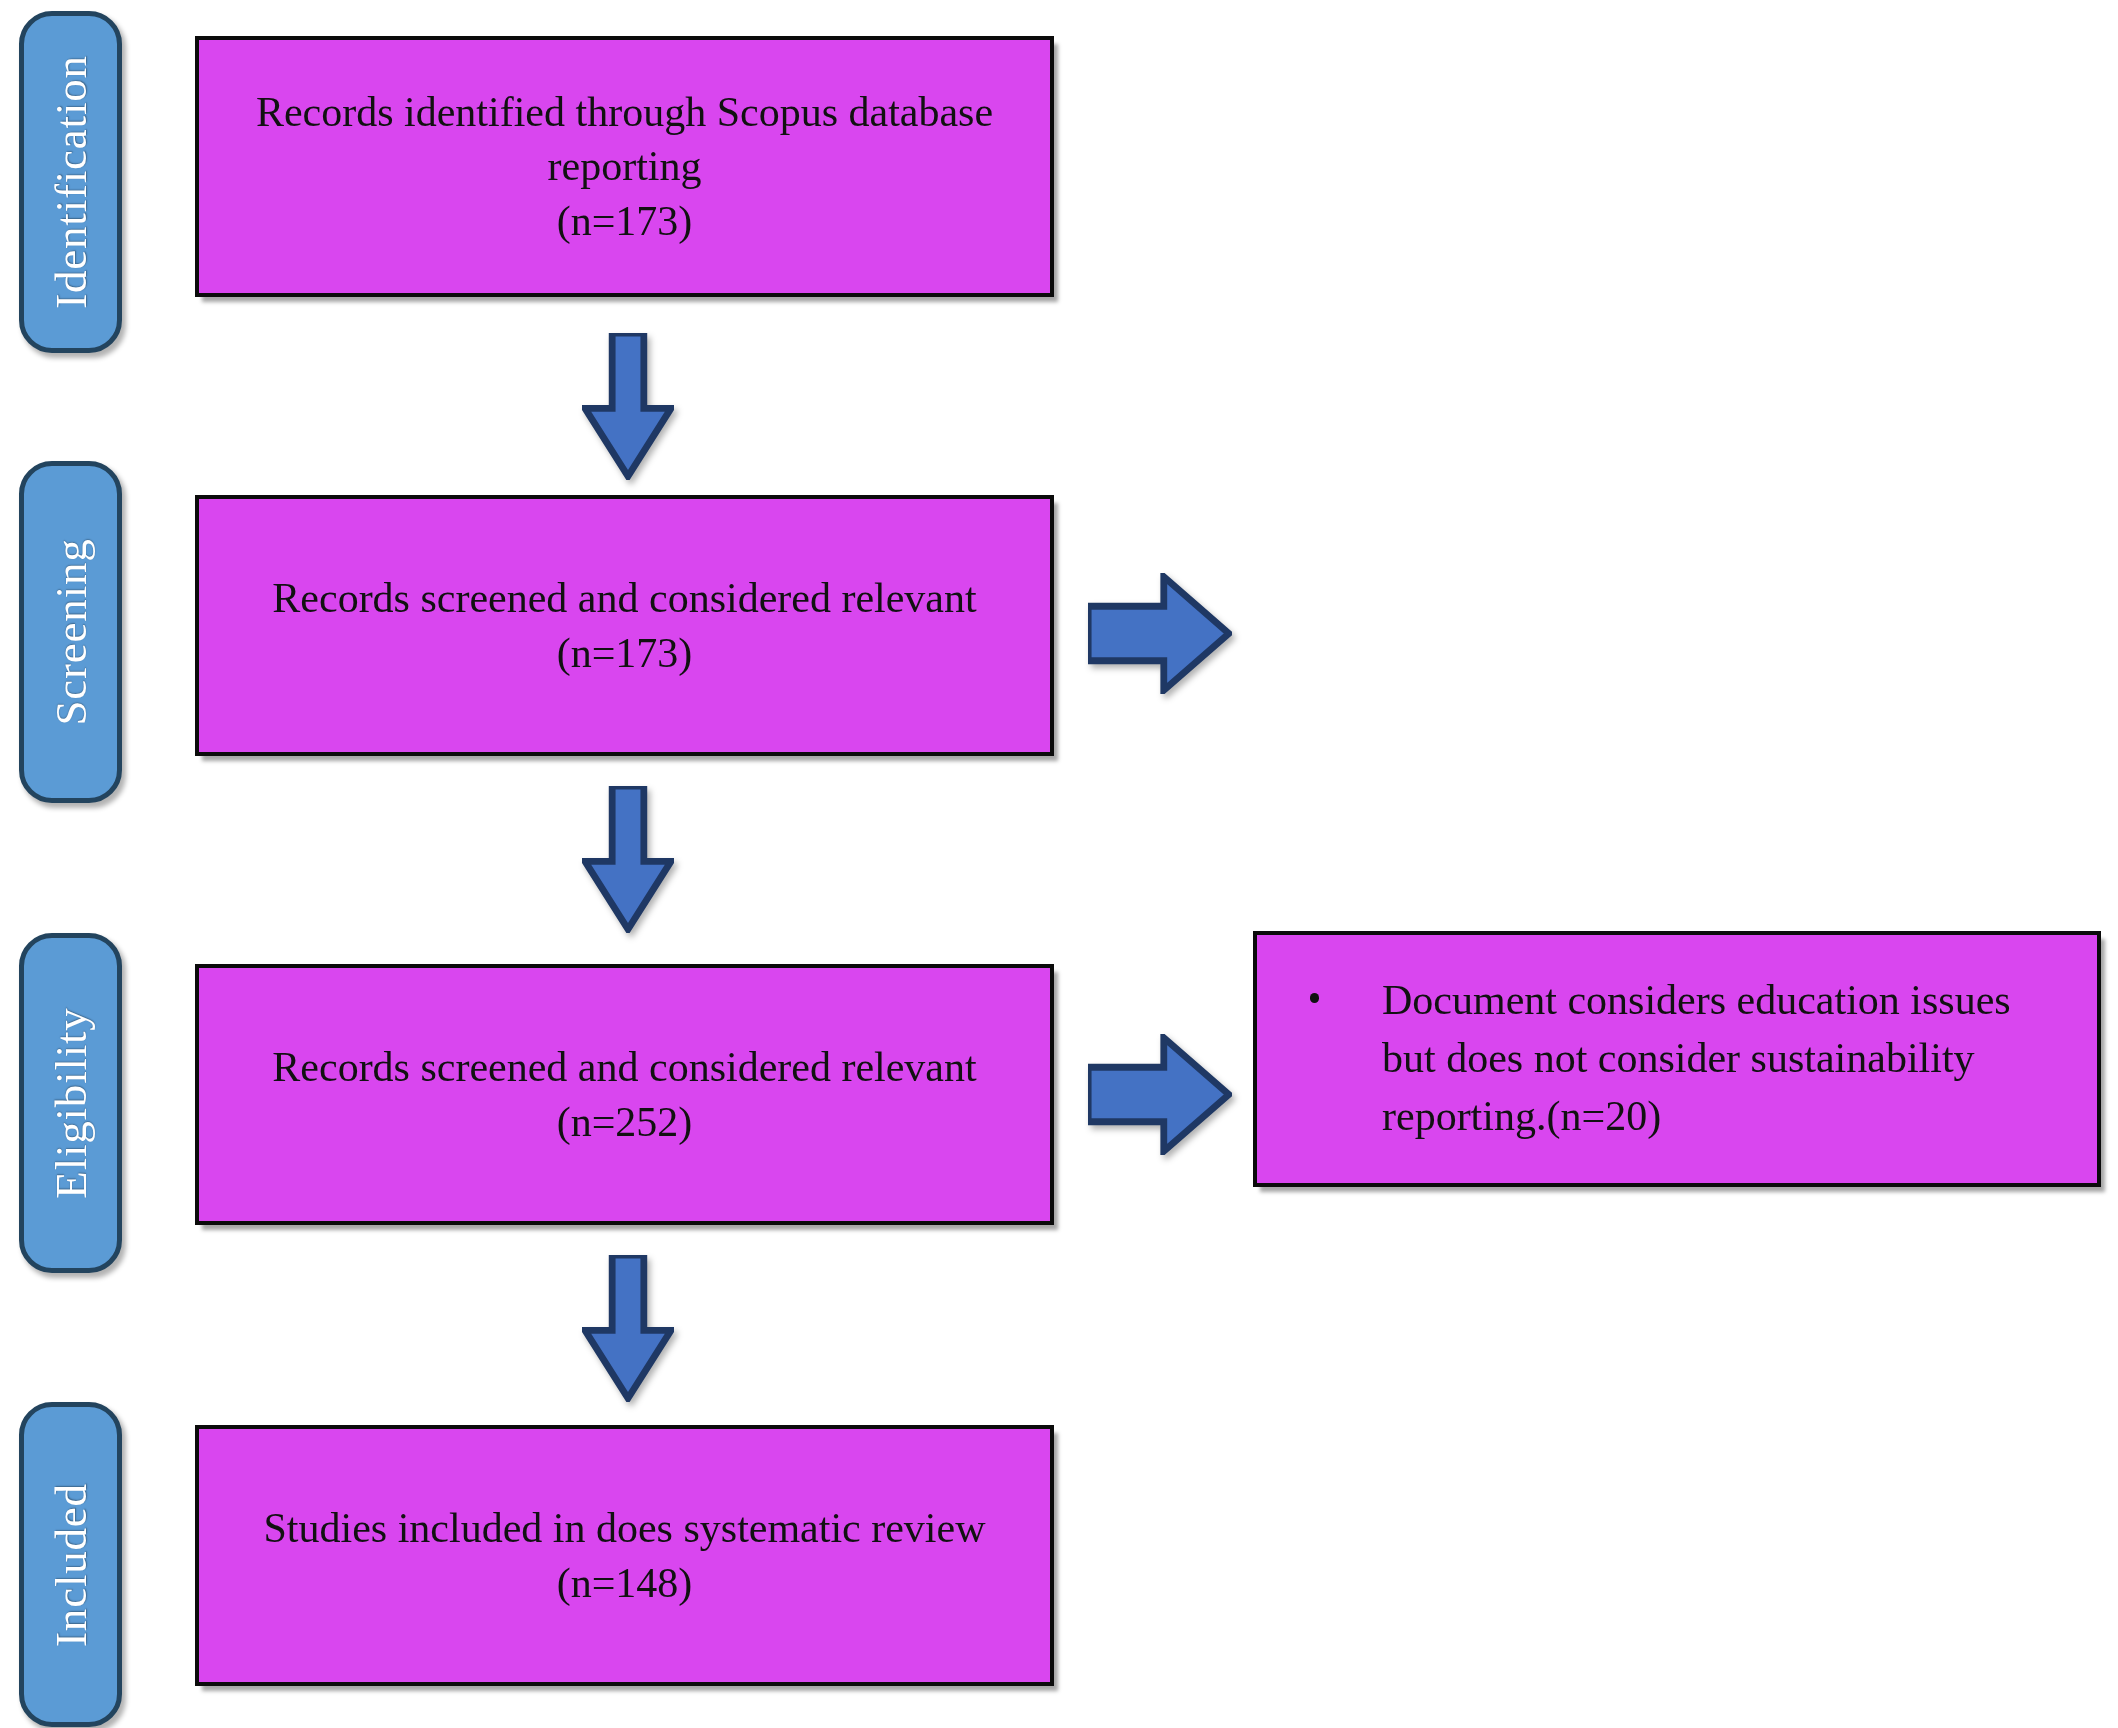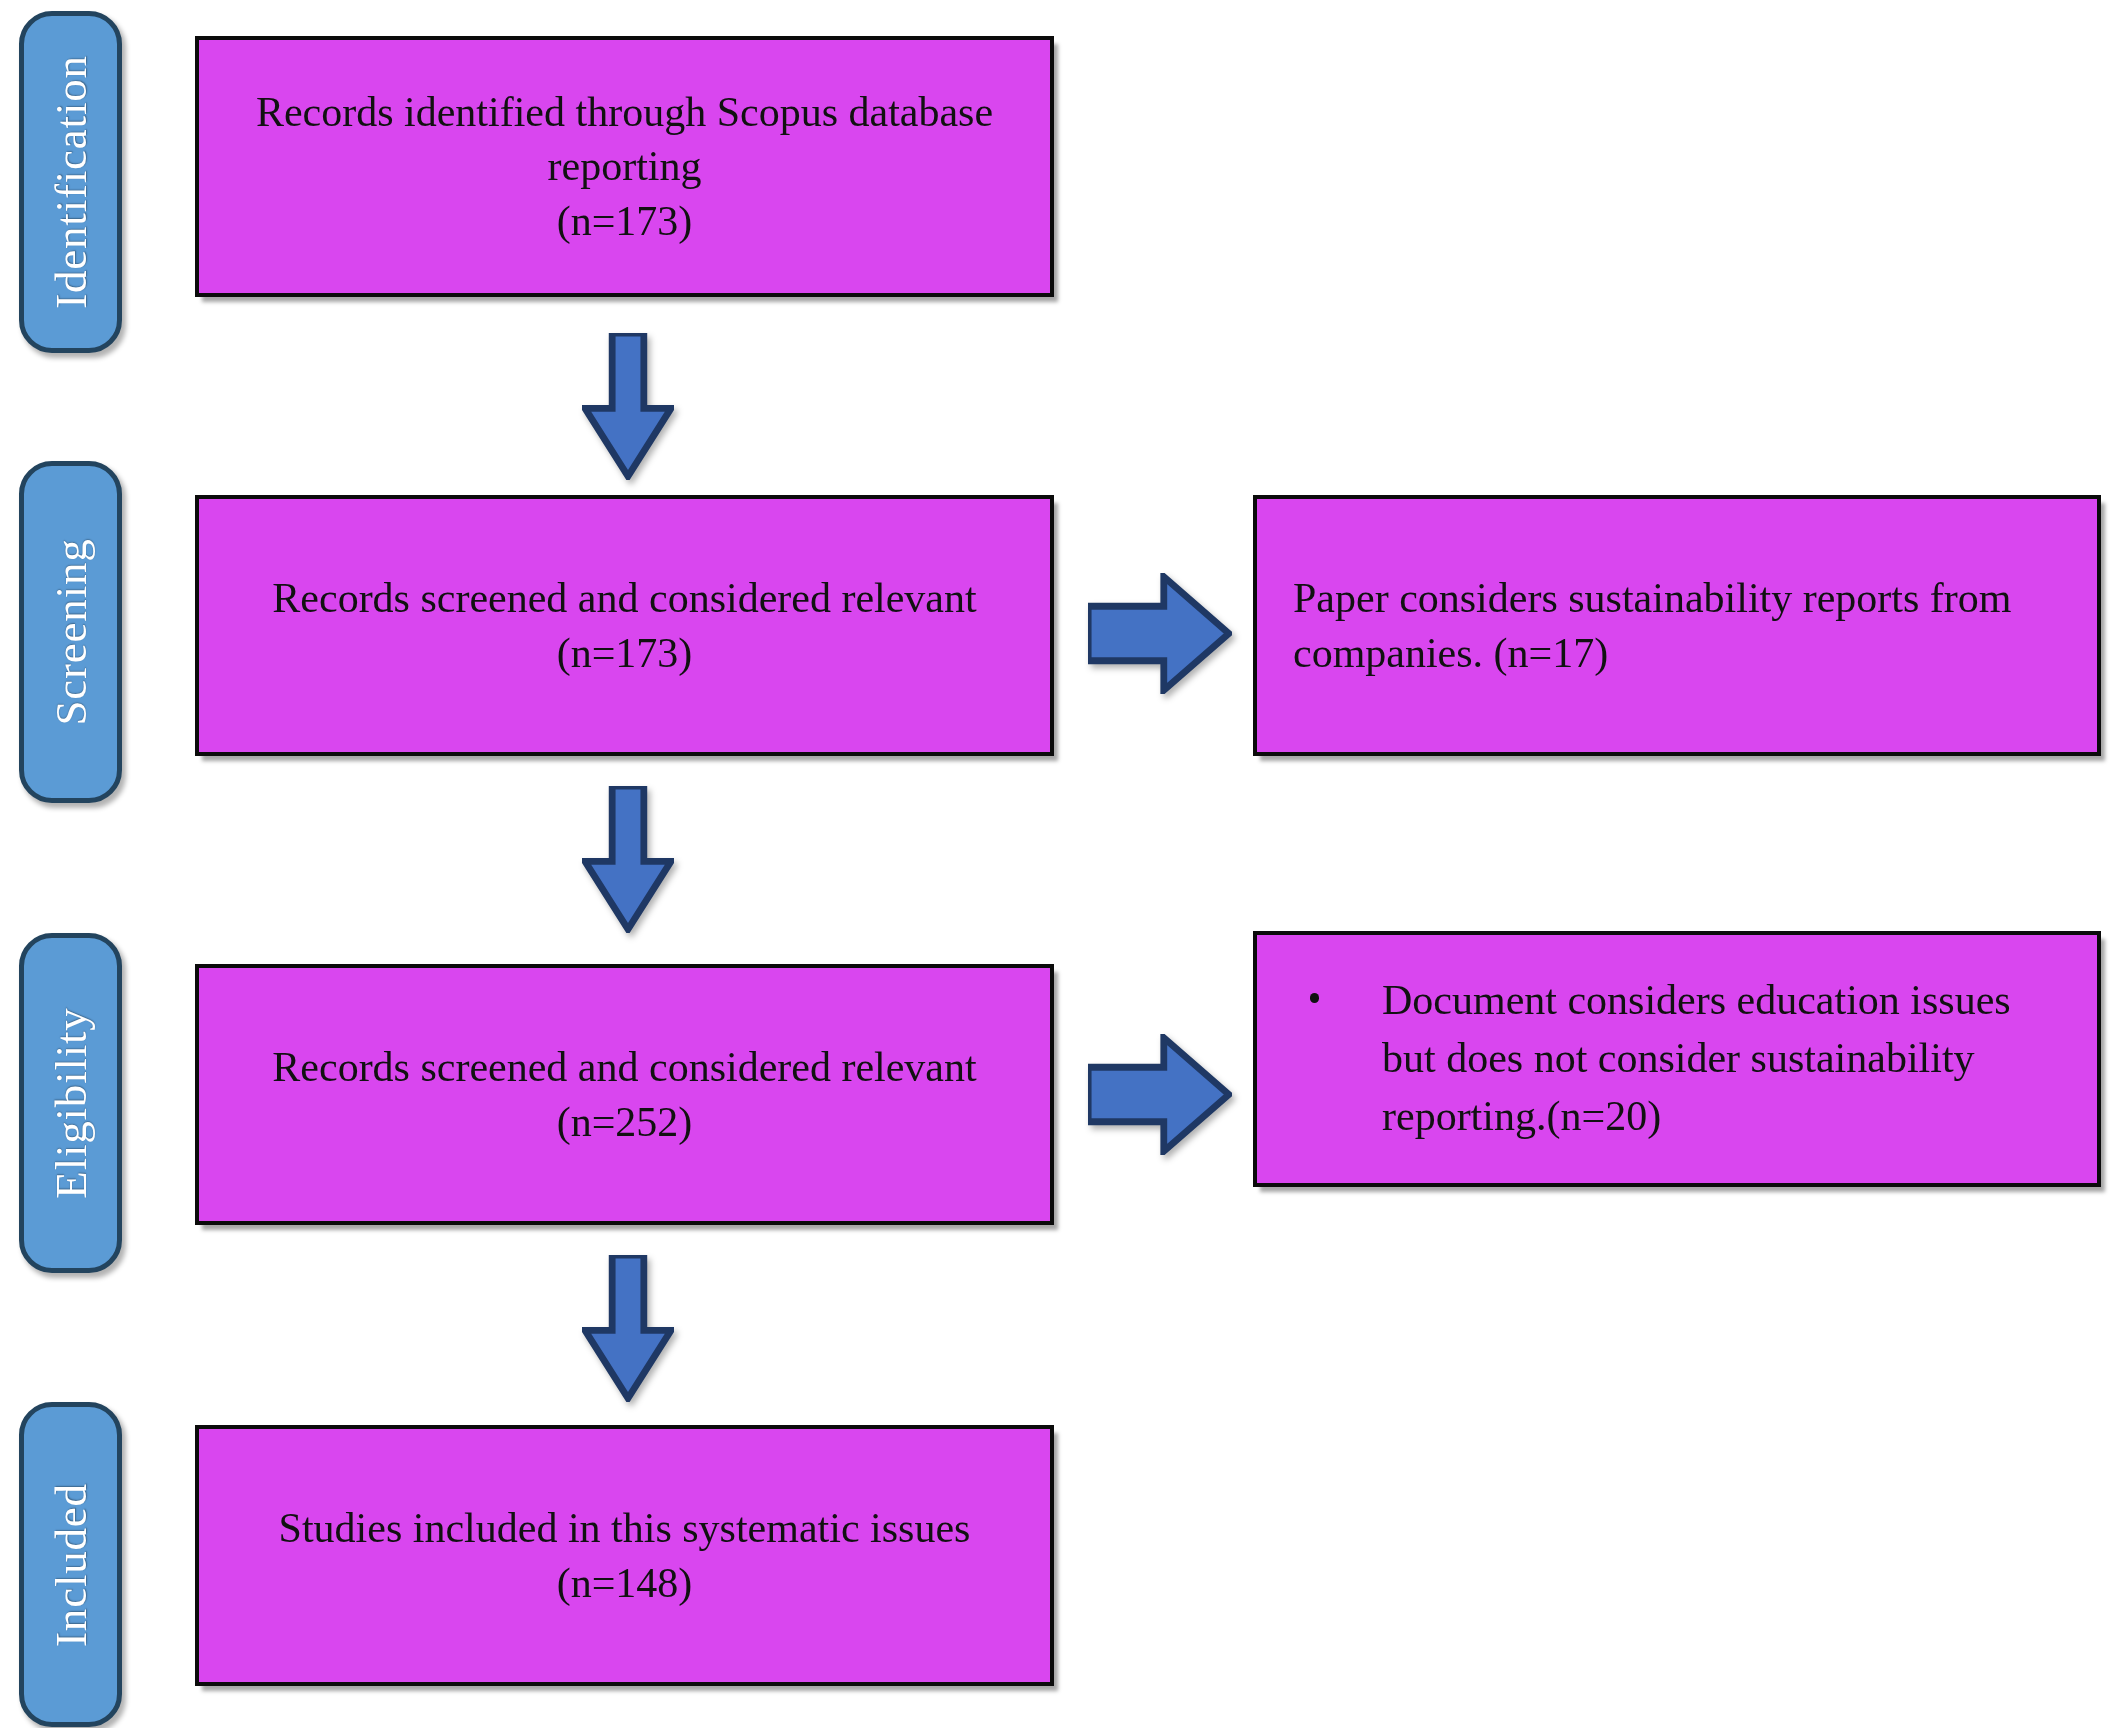--- a/index.html
+++ b/index.html
@@ -139,26 +139,20 @@
       <span>(n=173)</span>
     </div>
   </div>
 
   <div class="arrow-right" style="left:1088px; top:573px;">
     <svg width="144" height="121" viewBox="0 0 190 160">
       <polygon points="0,44 100,44 100,5 186,80 100,155 100,116 0,116" fill="#4472C4" stroke="#1F3864" stroke-width="9" stroke-linejoin="miter"></polygon>
     </svg>
   </div>
 
-  <div class="flow-box" style="left:1253px; top:495px; width:848px; height:261px;">
-    <div class="box-text box-text-left">
-      <span>Paper considers sustainability reports from</span><br>
-      <span>companies. (n=17)</span>
-    </div>
-  </div>
 
   <div class="arrow-down" style="left:582px; top:786px;">
     <svg width="92" height="147" viewBox="0 0 122 195">
       <polygon points="40,0 82,0 82,100 118,100 61,190 4,100 40,100" fill="#4472C4" stroke="#1F3864" stroke-width="9" stroke-linejoin="miter"></polygon>
     </svg>
   </div>
 
   <div class="flow-box" style="left:195px; top:964px; width:859px; height:261px;">
     <div class="box-text">
       <span>Records screened and considered relevant</span><br>
@@ -184,19 +178,19 @@
   </div>
 
   <div class="arrow-down" style="left:582px; top:1255px;">
     <svg width="92" height="147" viewBox="0 0 122 195">
       <polygon points="40,0 82,0 82,100 118,100 61,190 4,100 40,100" fill="#4472C4" stroke="#1F3864" stroke-width="9" stroke-linejoin="miter"></polygon>
     </svg>
   </div>
 
   <div class="flow-box" style="left:195px; top:1425px; width:859px; height:261px;">
     <div class="box-text">
-      <span>Studies included in this systematic issues</span><br>
+      <span>Studies included in does systematic review</span><br>
       <span>(n=148)</span>
     </div>
   </div>
 
 </div>
 
 
 </body></html>

